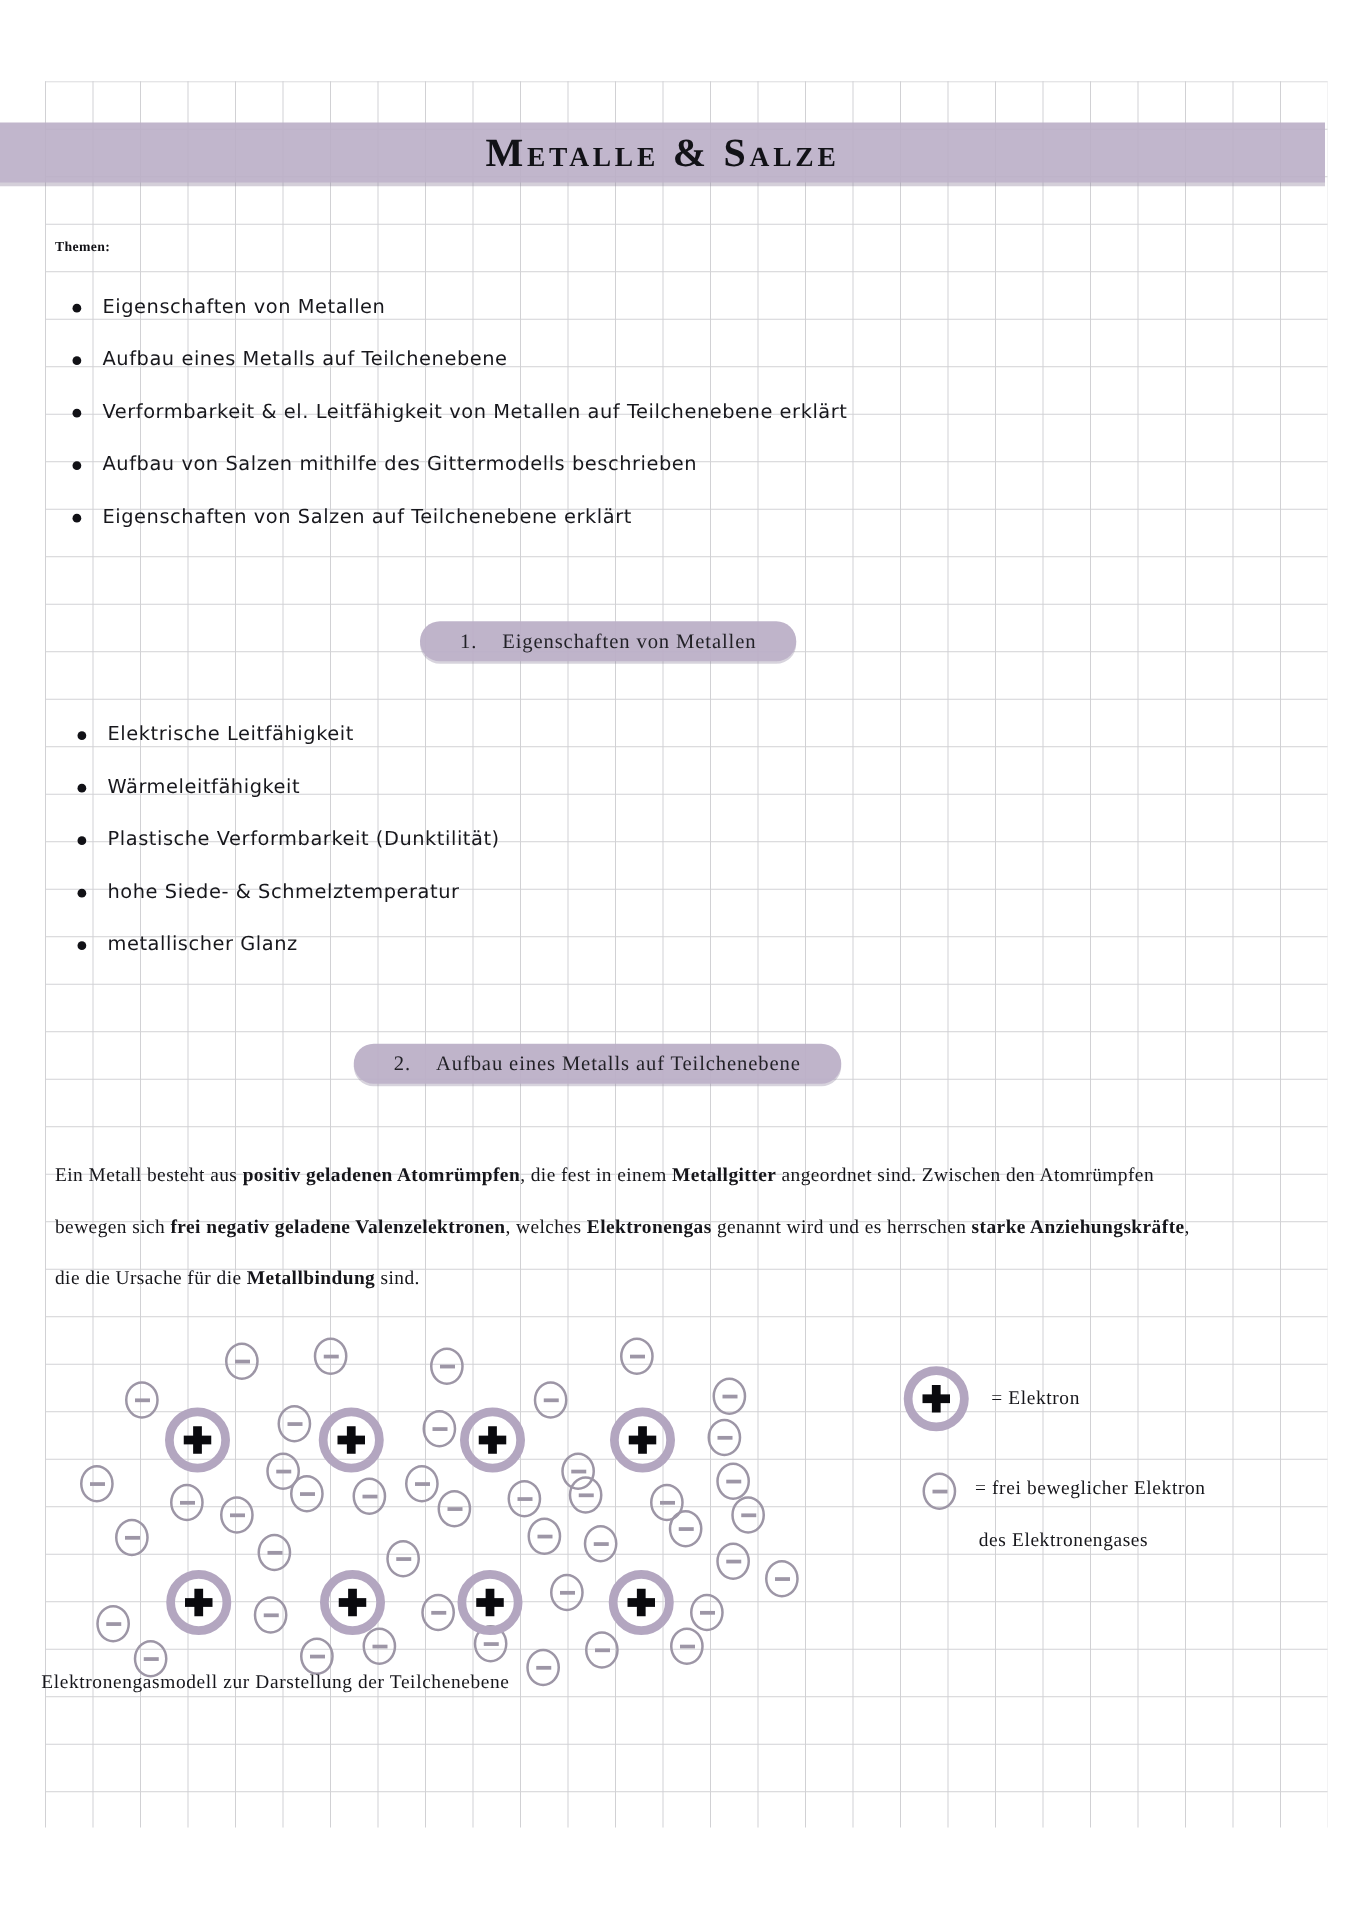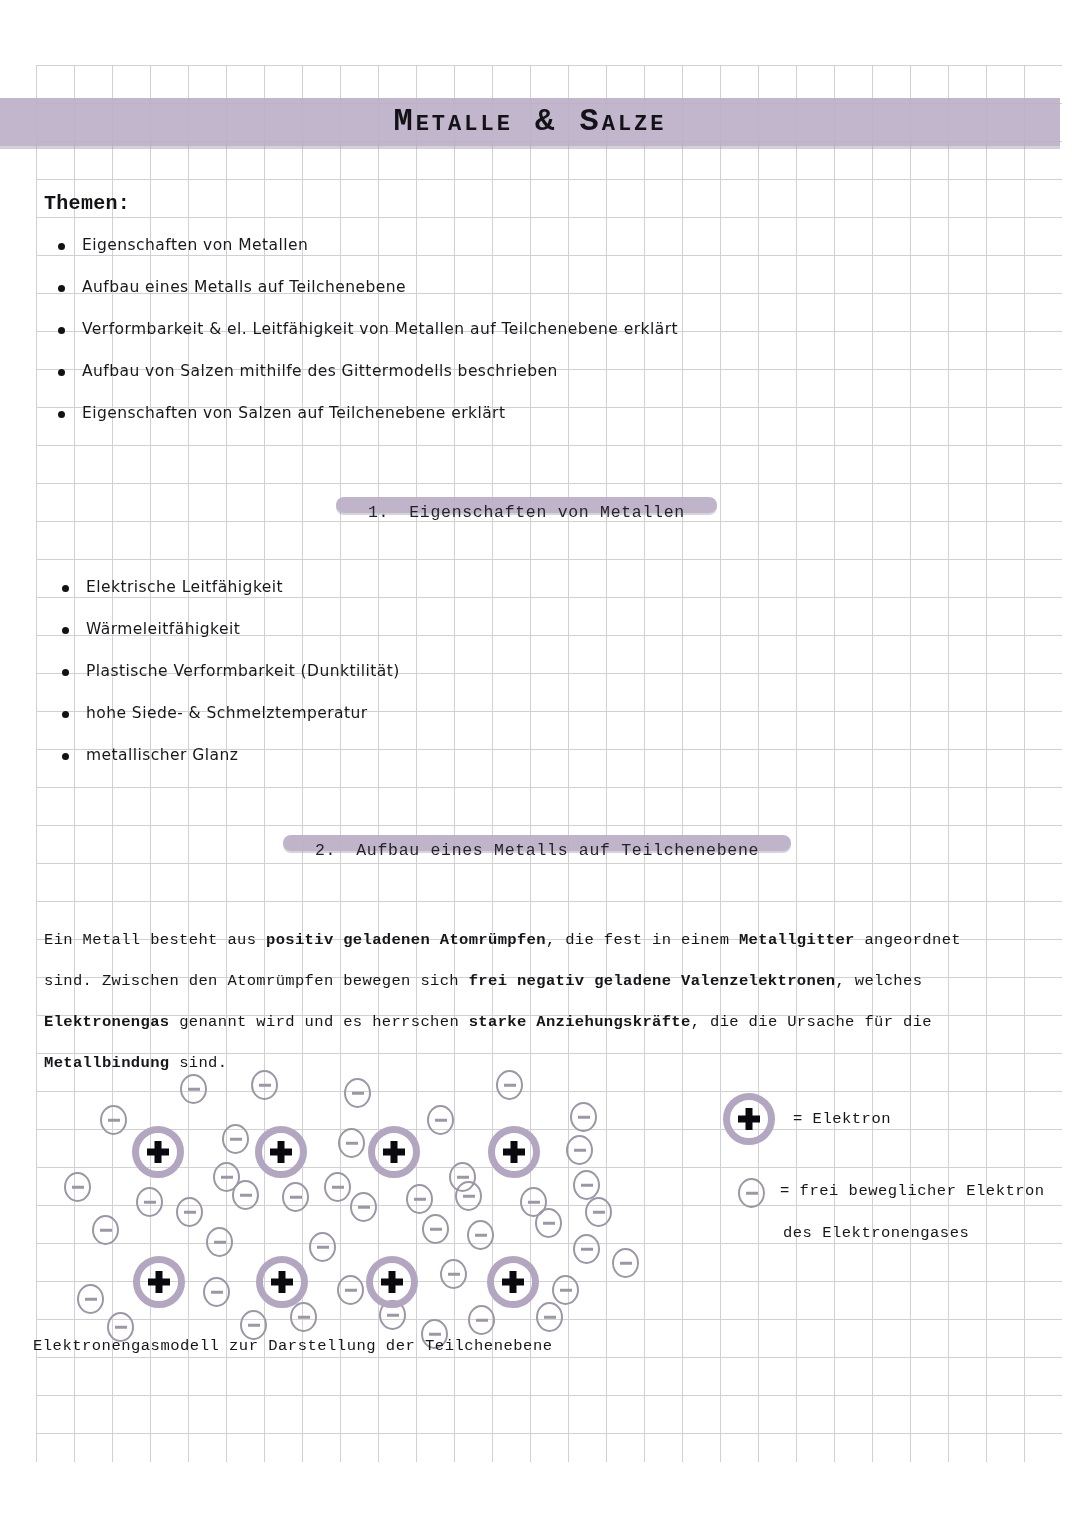--- a/index.html
+++ b/index.html
@@ -52,28 +52,28 @@
     text-align: center;
     font-family: "DejaVu Serif", serif;
     font-weight: bold;
     font-size: 32px;
     font-variant: small-caps;
     letter-spacing: 3px;
     color: #0b0b10;
   }
   
   .hw {
-    font-family: Liberation Mono, monospace;
+    font-family: Liberation Serif, serif;
     color: #121217;
   }
   .themen-label {
     position: absolute;
     left: 44px;
     top: 192px;
-    font-size: 20px;
+    font-size: 11px;
     font-weight: bold;
     letter-spacing: 0.3px;
   }
   ul.bullets {
     position: absolute;
     margin: 0;
     padding: 0;
     list-style: none;
   }
   ul.bullets li {
@@ -94,21 +94,21 @@
     background: #111116;
   }
   #topics-list { left: 44px; top: 236px; }
   #topics-list li { margin-bottom: 24px; }
   #props-list  { left: 48px; top: 578px; }
   #props-list li { margin-bottom: 24px; }
 
   
   .pill {
     position: absolute;
-    height: 16px;
+    height: 32px;
     line-height: 32px;
     border-radius: 16px;
     background: #bcb0c8;
     opacity: 0.95;
     box-shadow: 0 2px 0 rgba(150,140,165,0.4);
     font-size: 16.5px;
     letter-spacing: 0.7px;
     color: #16161b;
     text-align: left;
     white-space: nowrap;

